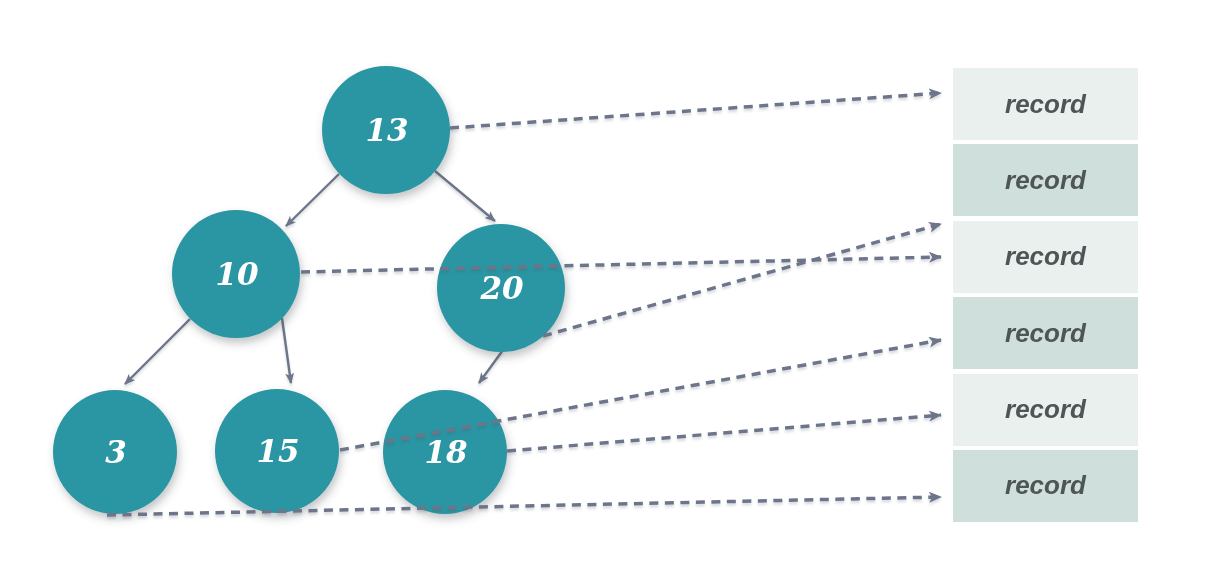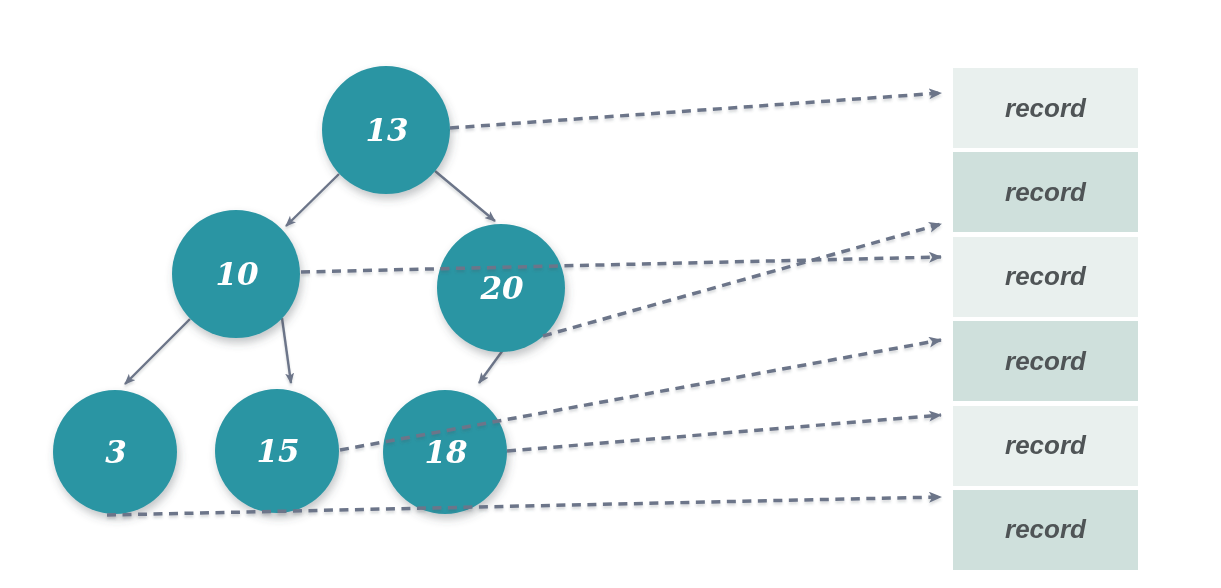--- a/index.html
+++ b/index.html
@@ -41,21 +41,21 @@
   }
   .node-circle{fill:var(--node-fill,#2B95A3);}
 
   .records{
     position:absolute;
     left:953px;top:68px;
     width:185px;
     display:flex;flex-direction:column;gap:4.4px;
   }
   .record-row{
-    height:80px;
+    height:72px;
     display:flex;align-items:center;justify-content:center;
     background:var(--record-fill-light,#E9F0EE);
   }
   .record-row:nth-child(even){background:var(--record-fill-dark,#CFE0DC);}
   .record-row span{
     font-size:26px;
     font-weight:bold;
     color:var(--record-text,#4F5456);
   }
 </style>

